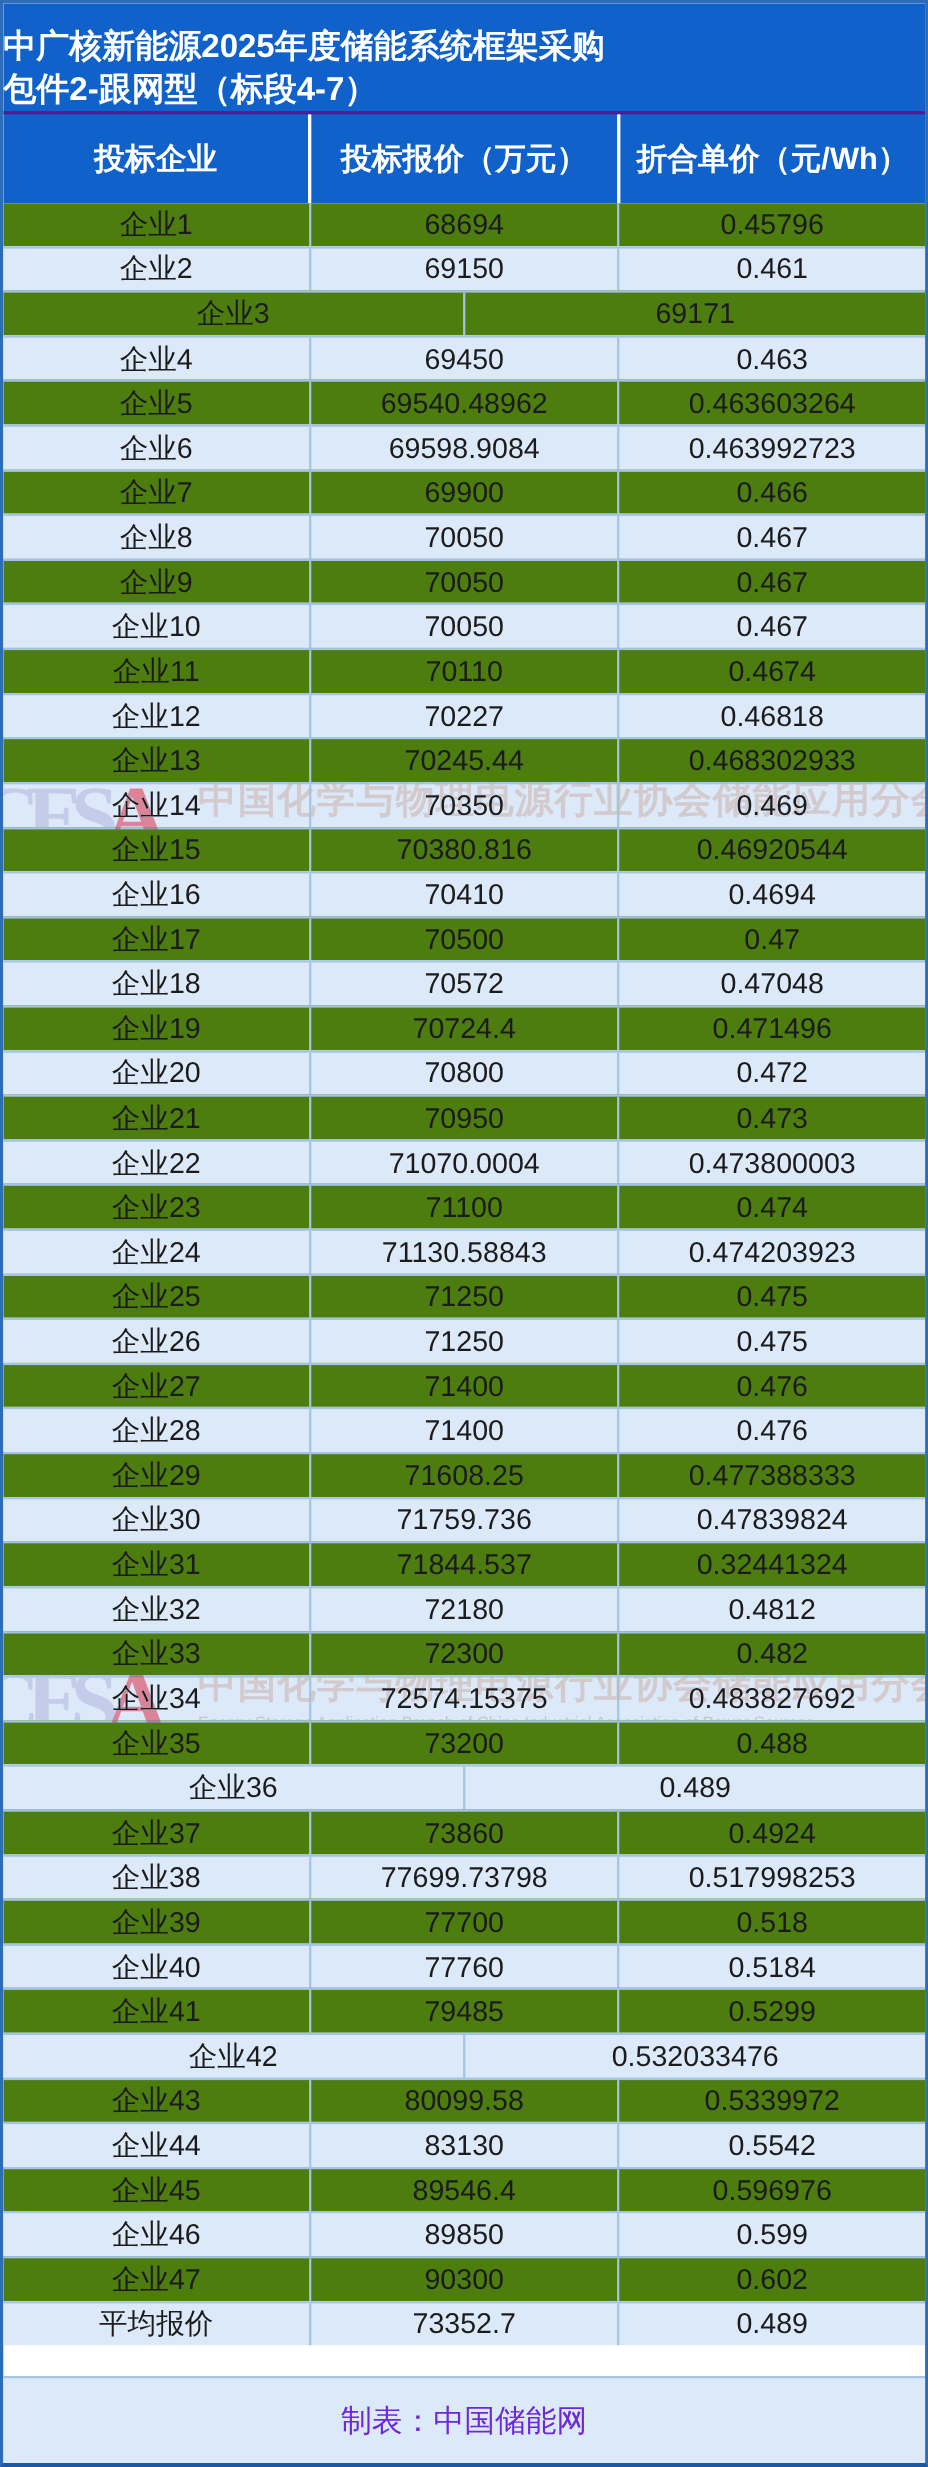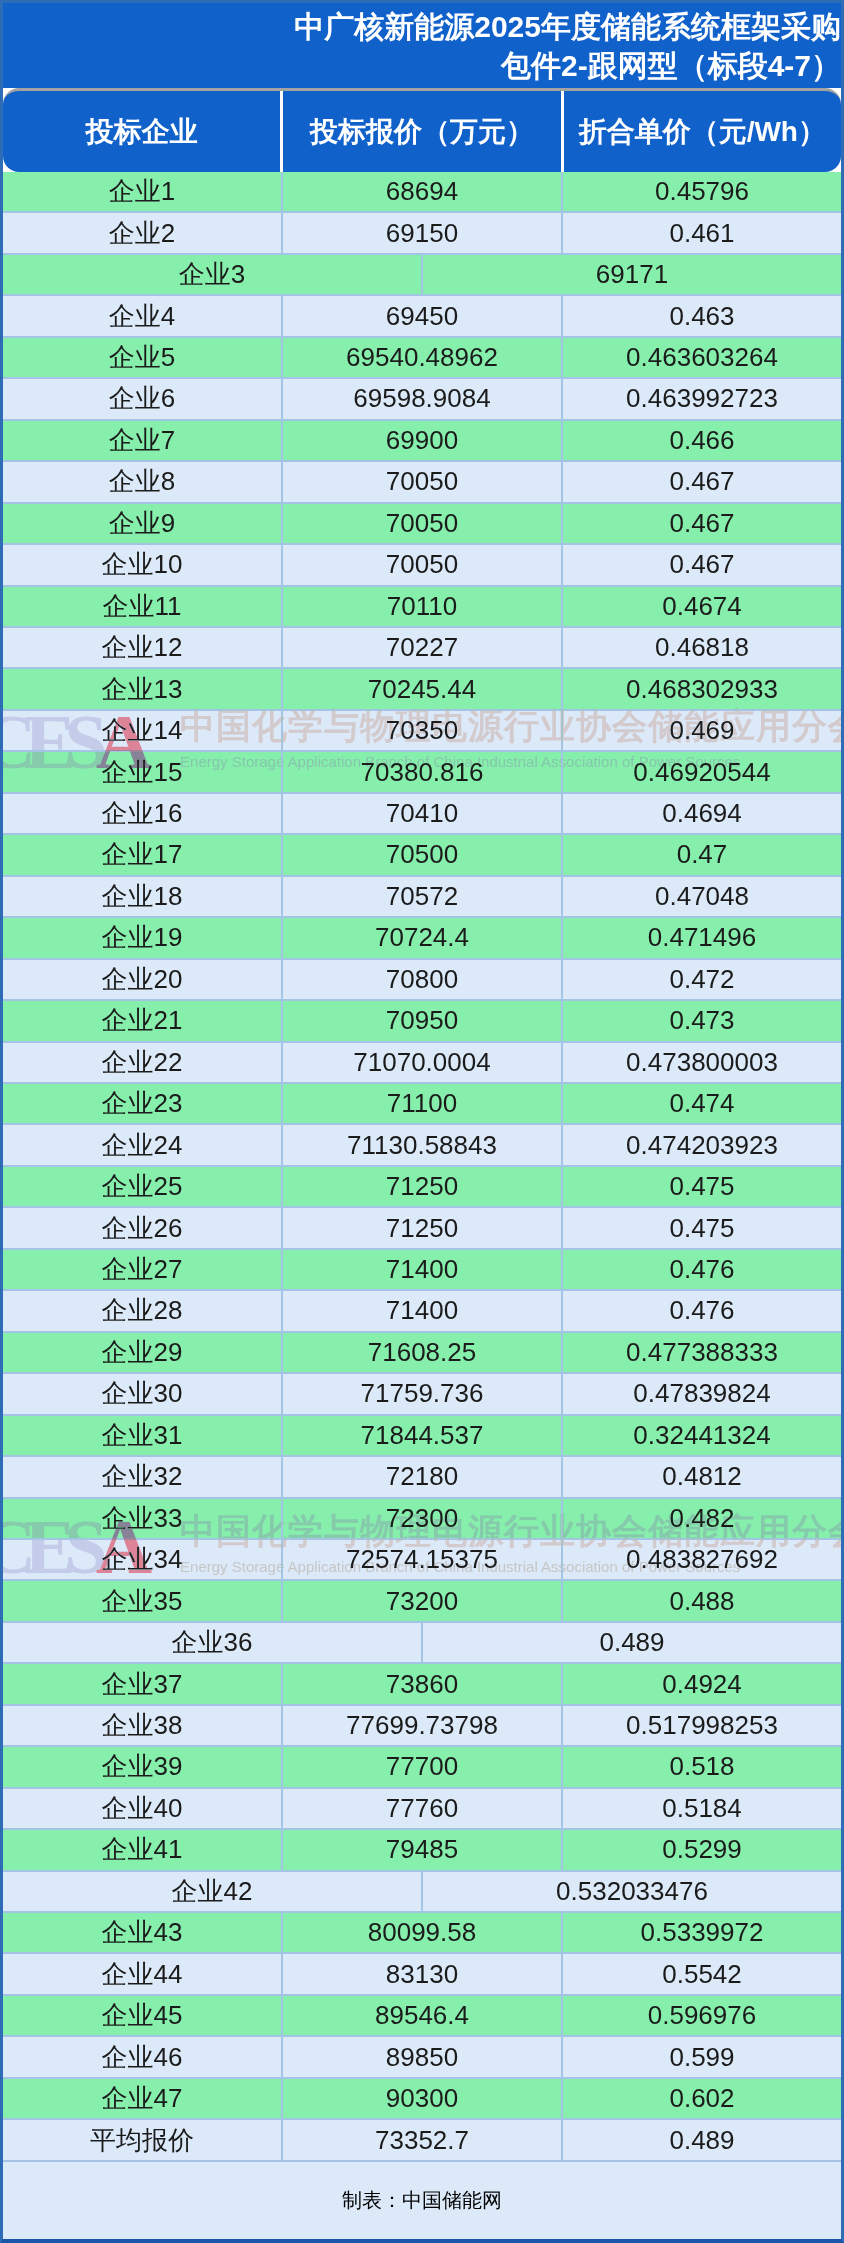--- a/index.html
+++ b/index.html
@@ -18,34 +18,33 @@
     border-bottom-color: #1a57a8;
     background: #ffffff;
     display: flex;
     flex-direction: column;
     overflow: hidden;
   }
   .title-block {
     flex: 0 0 85px;
     background: #1161cb;
     color: #ffffff;
-    text-align: right;
+    text-align: left;
     font-weight: bold;
     font-size: 30px;
     line-height: 39px;
-    padding-top: 4px;
+    padding-top: 20px;
     box-sizing: border-box;
   }
   .header-row {
     flex: 0 0 84px;
     display: flex;
     background: #1161cb;
-    border-top: 3px solid #a3a3a3;
+    border-top: 3px solid #4c1d95;
     box-sizing: border-box;
-    border-radius: 16px;
   }
   .header-row .hcell {
     flex: 1 1 0;
     display: flex;
     align-items: center;
     justify-content: center;
     color: #ffffff;
     font-weight: bold;
     font-size: 28px;
   }
@@ -55,21 +54,21 @@
   }
   .rows {
     flex: 1 1 auto;
     display: flex;
     flex-direction: column;
   }
   .row {
     flex: 1 1 0;
     display: flex;
     border-top: 2px solid #a3c4e5;
-    background: #86efac;
+    background: #4d7c0f;
   }
   .row:first-child { border-top: none; }
   .row:nth-child(even) { background: #dce9f9; }
   .row .cell {
     flex: 1 1 0;
     display: flex;
     align-items: center;
     justify-content: center;
     font-size: 26px;
     color: #1b1b1b;
@@ -77,22 +76,23 @@
   .row .cell + .cell {
     border-left: 2px solid #a3c4e5;
   }
   .footer-band {
     flex: 0 0 77px;
     background: #dce9f9;
     border-top: 2px solid #a3c4e5;
     display: flex;
     align-items: center;
     justify-content: center;
-    font-size: 20px;
-    color: #000000;
+    font-size: 28px;
+    color: #6d28d9;
+    margin-top: 28px;
   }
   .watermark {
     position: absolute;
     left: 0;
     width: 100%;
     display: flex;
     justify-content: center;
     gap: 28px;
     pointer-events: none;
     mix-blend-mode: darken;

